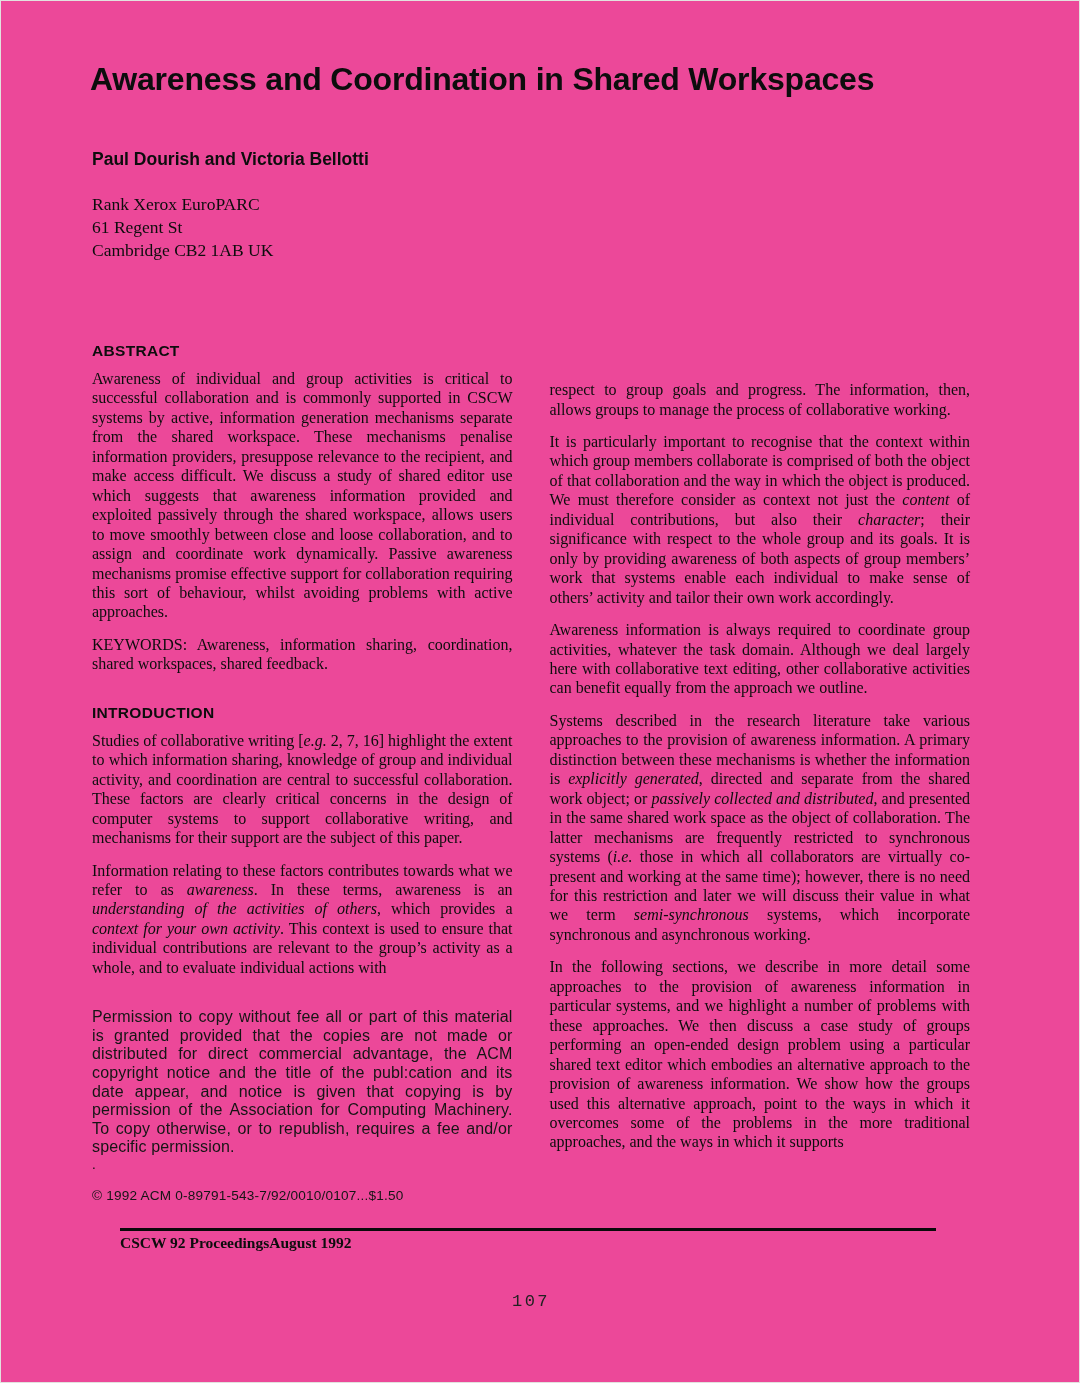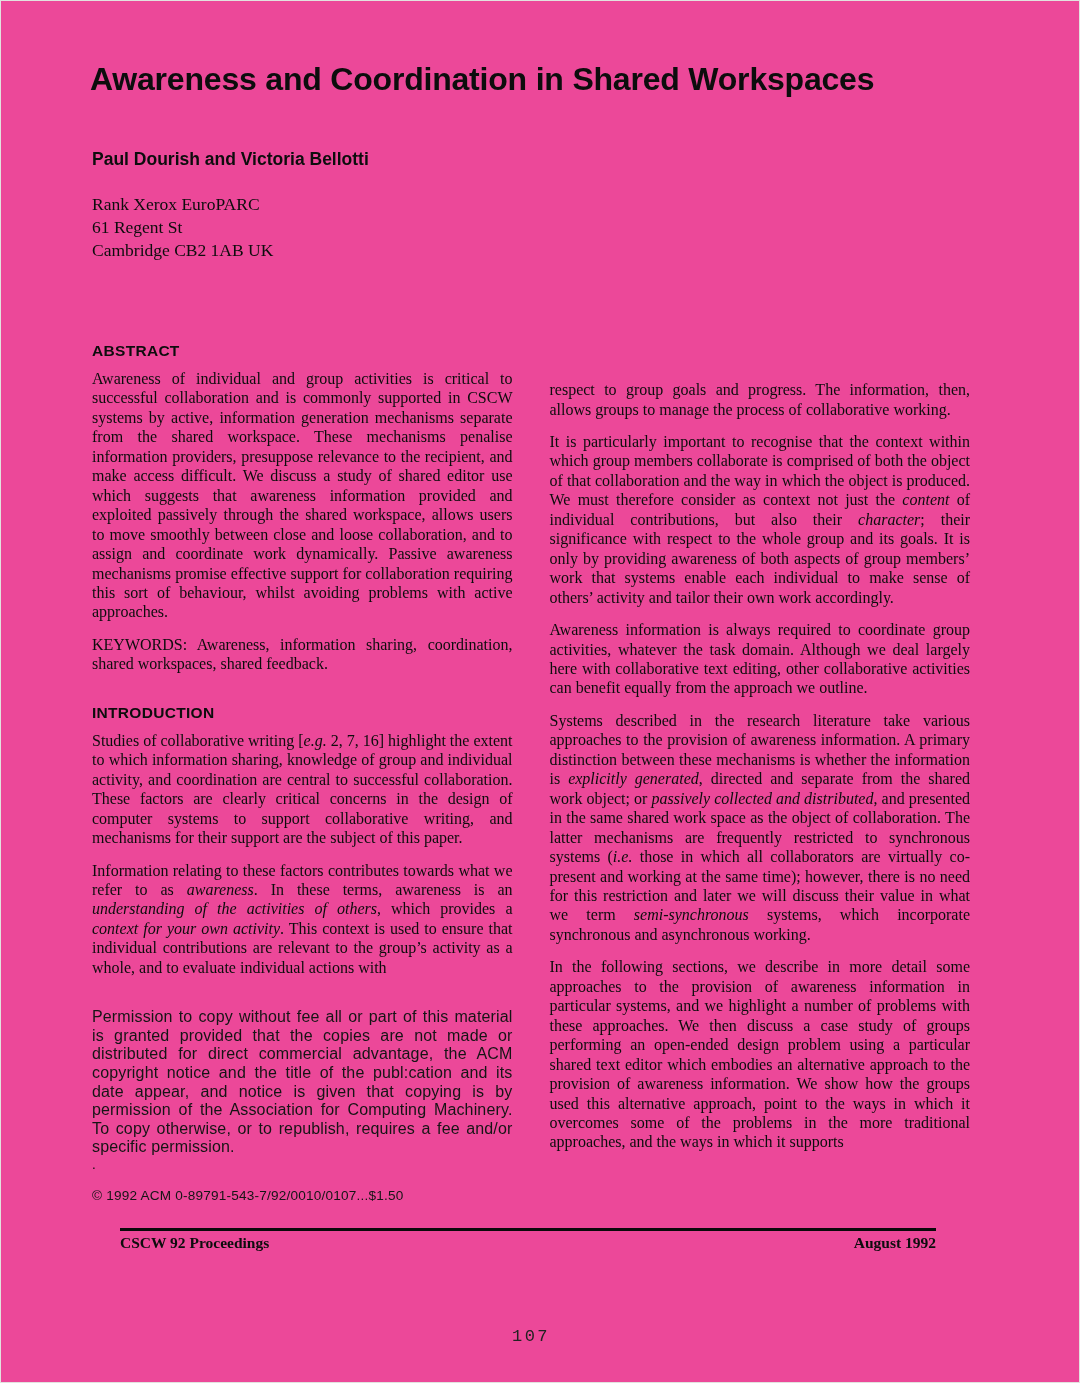--- a/index.html
+++ b/index.html
@@ -94,34 +94,32 @@
     position: absolute;
     left: 120px; top: 1228px;
     width: 816px; height: 2.5px;
     background: #0a0a0a;
   }
   .footer-row {
     position: absolute;
     left: 120px; top: 1234px;
     width: 816px;
     display: flex;
-    justify-content: space-between;
     font-size: 15.5px;
     font-weight: 600;
   }
   .page-number {
     position: absolute;
     left: 92px; top: 1292px;
     width: 878px;
     text-align: center;
     font-family: "Liberation Mono", monospace;
     font-size: 17px;
     letter-spacing: 2.5px;
     color: #222;
-    margin-top: 35px;
   }
 </style>
 </head>
 <body>
 
 <div class="page">
 
   <h1 class="title">Awareness and Coordination in Shared Workspaces</h1>
 
   <div class="authors">Paul Dourish and Victoria Bellotti</div>

